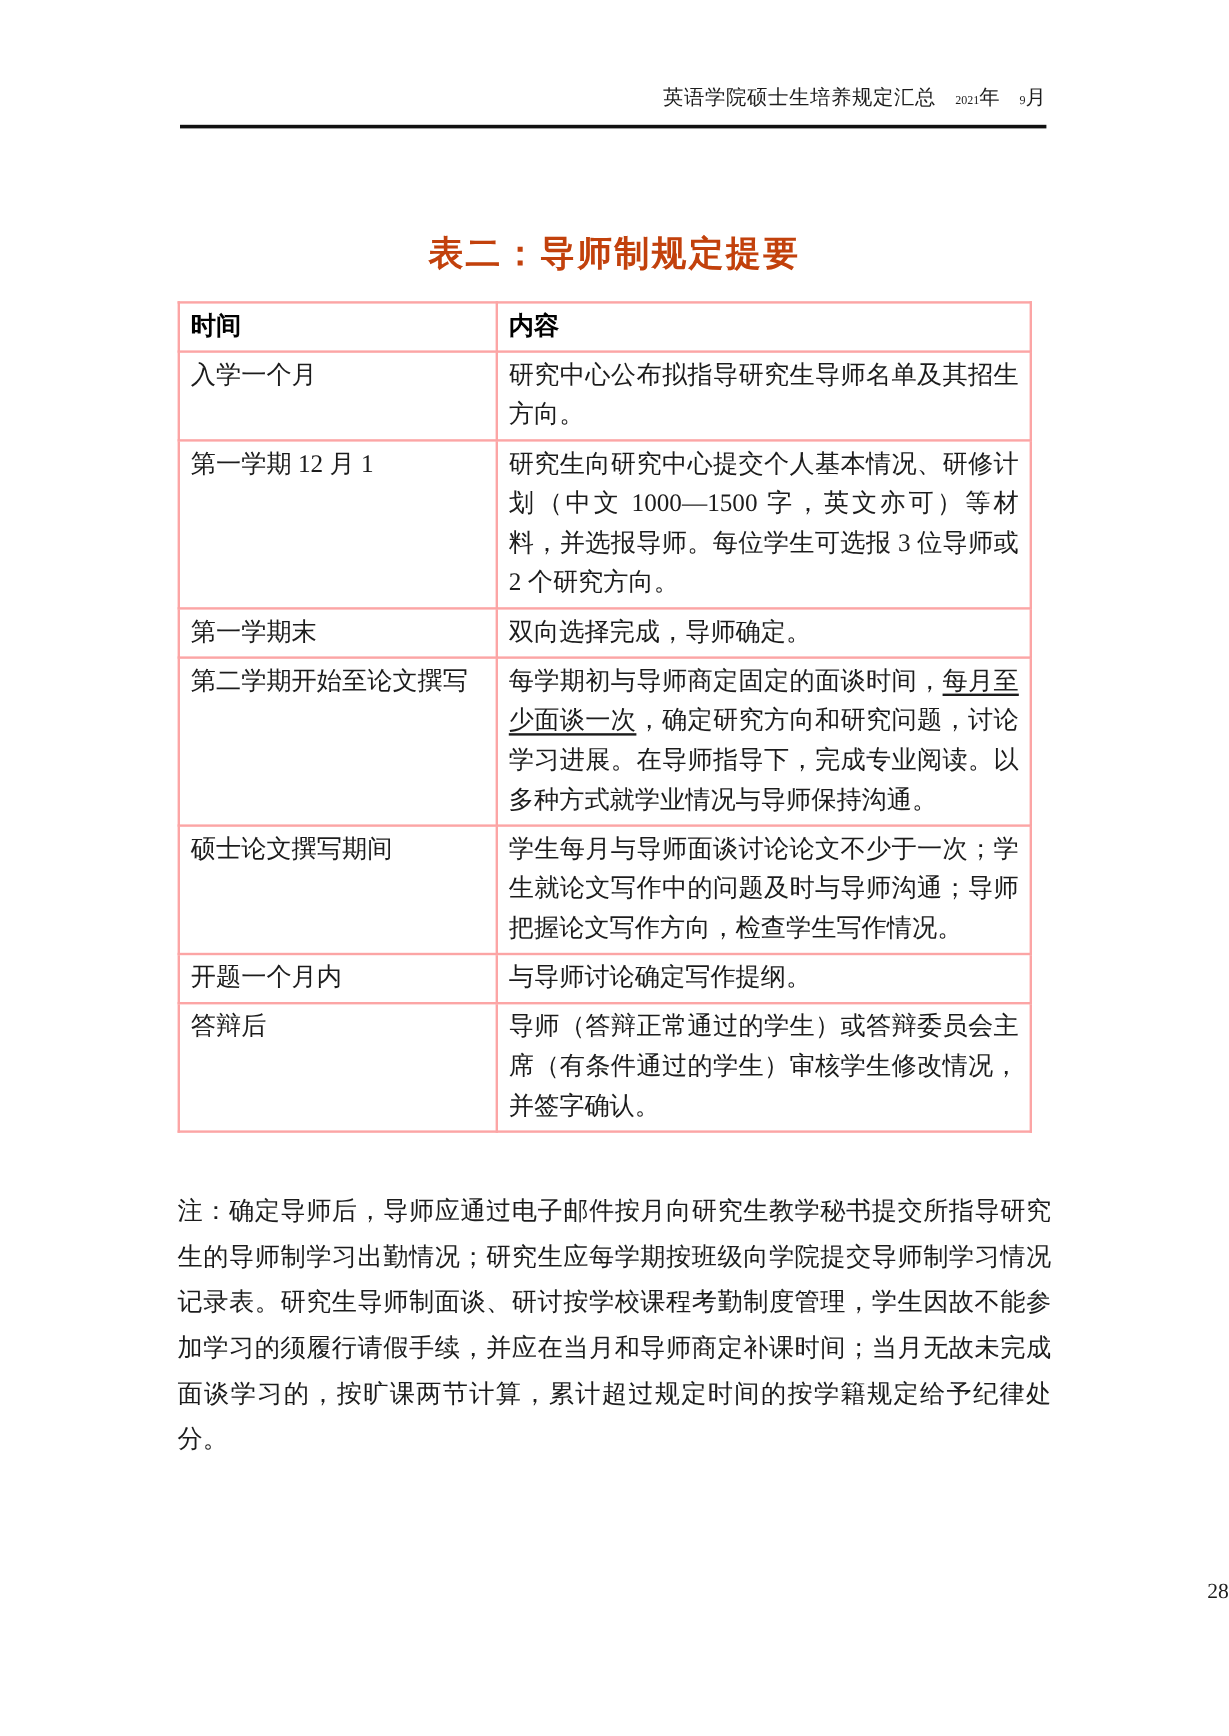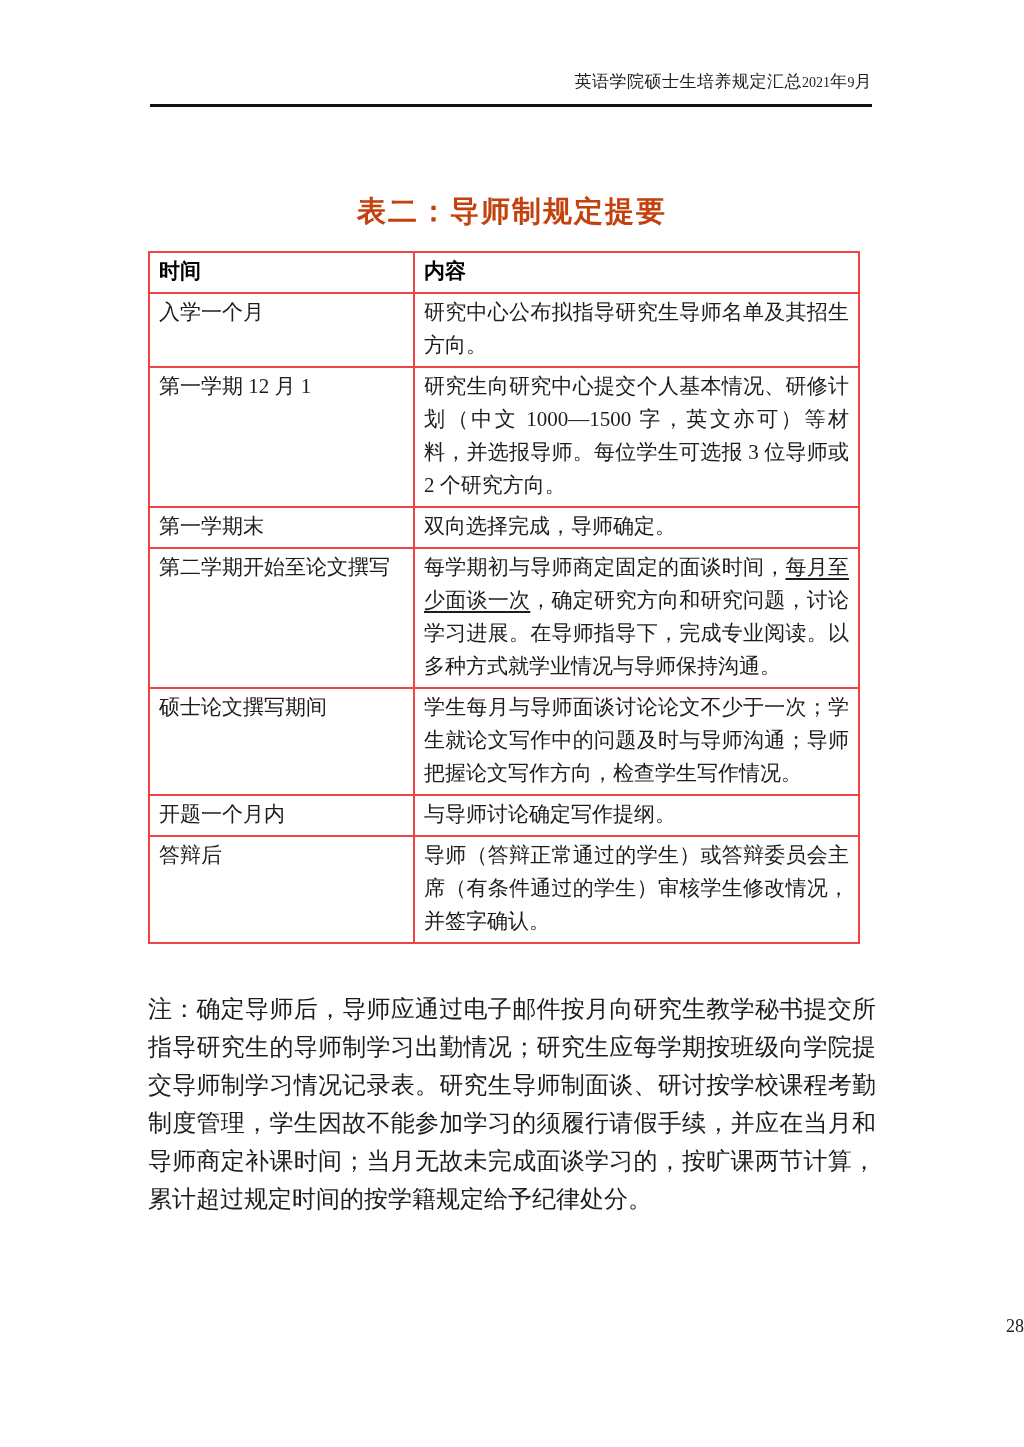--- a/index.html
+++ b/index.html
@@ -20,22 +20,23 @@
   .running-header {
     position: absolute;
     top: 70px;
     right: 152px;
     font-size: 17px;
     letter-spacing: 0.5px;
     color: #1c1c1c;
     white-space: nowrap;
   }
   .running-header .num {
-    font-size: 14px;
+    font-size: 10px;
     letter-spacing: 0;
+    margin-left: 16px;
   }
   .header-rule {
     position: absolute;
     top: 104px;
     left: 150px;
     width: 722px;
     height: 0;
     border-bottom: 3px solid #111111;
   }
 
@@ -58,21 +59,21 @@
     top: 251px;
     left: 148px;
     width: 710px;
     border-collapse: collapse;
     table-layout: fixed;
     font-size: 21px;
   }
   table.reg-table col.c-time { width: 265px; }
   table.reg-table col.c-content { width: 445px; }
   table.reg-table th, table.reg-table td {
-    border: 2px solid #ef4444;
+    border: 2px solid #fca5a5;
     vertical-align: top;
     text-align: left;
     padding: 2px 9px 4px 9px;
     line-height: 33px;
     color: #1c1c1c;
   }
   table.reg-table th {
     font-weight: bold;
     color: #000000;
   }
@@ -81,21 +82,21 @@
     text-decoration: underline;
     text-underline-offset: 4px;
   }
 
   
   .note {
     position: absolute;
     top: 990px;
     left: 148px;
     width: 728px;
-    font-size: 24px;
+    font-size: 21px;
     line-height: 38px;
     text-align: justify;
     color: #1c1c1c;
   }
 
   
   .page-number {
     position: absolute;
     top: 1316px;
     left: 0;

